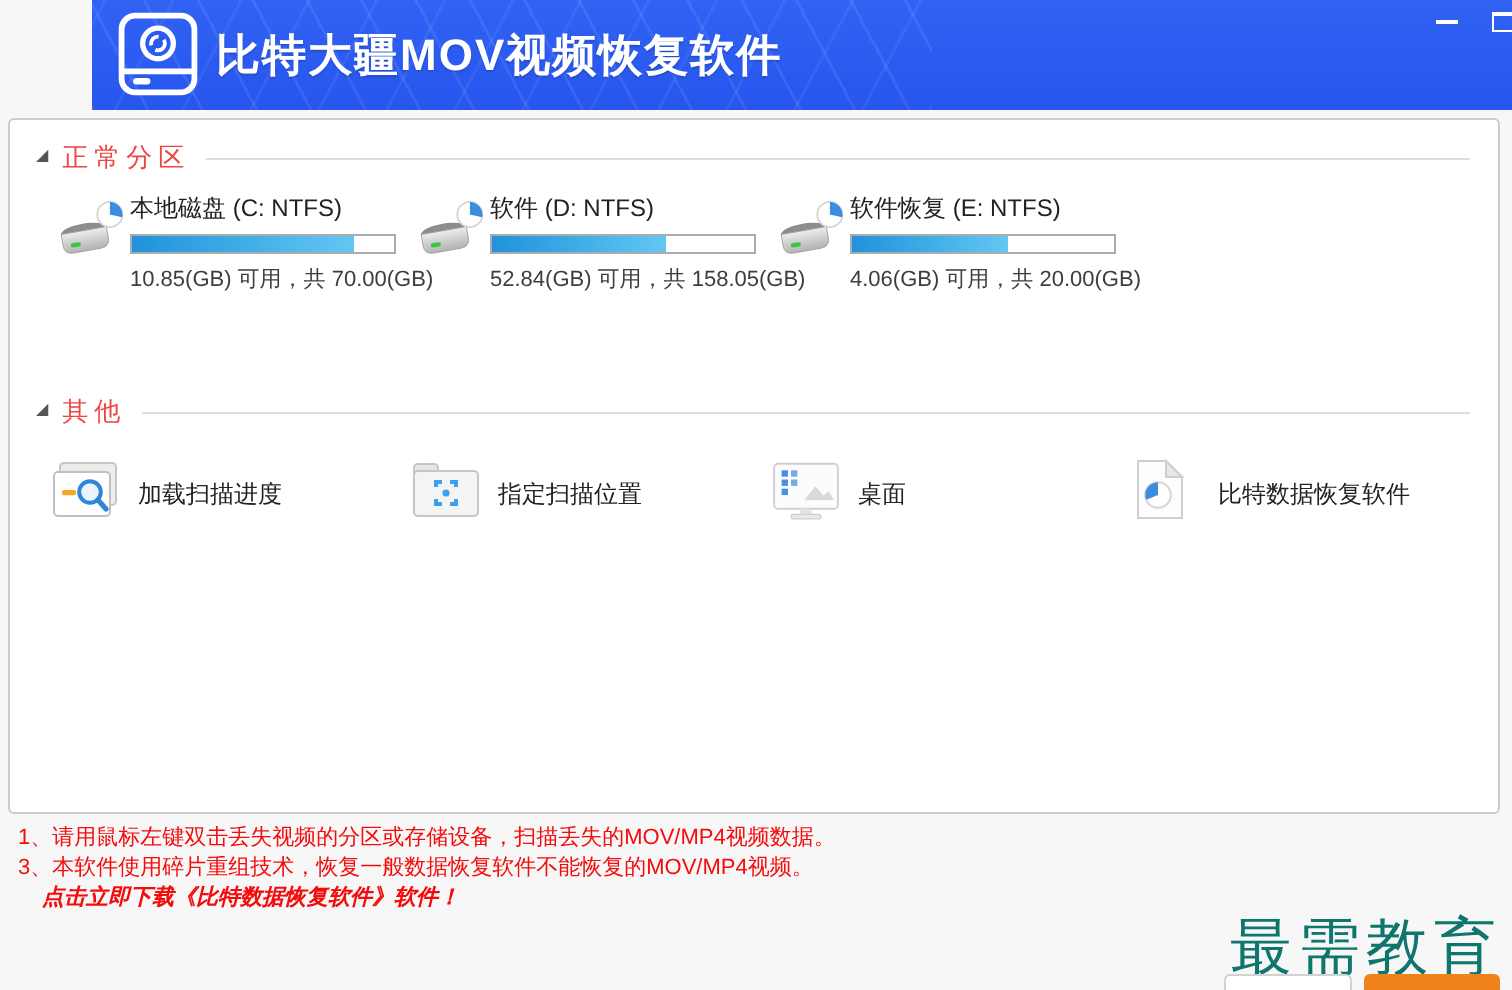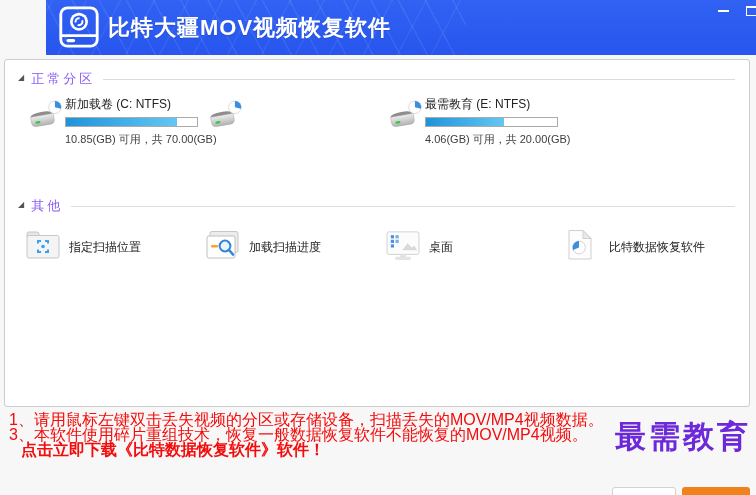--- a/index.html
+++ b/index.html
@@ -36,46 +36,46 @@
   .ic-close::before{transform:rotate(45deg);}
   .ic-close::after{transform:rotate(-45deg);}
   
   .panel{
     position:absolute;left:4px;top:59px;width:746px;height:348px;
     background:#ffffff;border:1px solid #cccccc;border-radius:3px;
     box-sizing:border-box;
   }
   .sec-header{display:flex;align-items:center;padding:10px 14px 0 13px;cursor:pointer;}
   .sec-marker{font-size:8px;color:#555;line-height:1;margin-right:7px;transform:translateY(-1px);}
-  .sec-title{font-size:13px;color:#8b5cf6;letter-spacing:3px;white-space:nowrap;}
+  .sec-title{font-size:13px;color:#ef4444;letter-spacing:3px;white-space:nowrap;}
   .sec-line{flex:1;border-top:1px solid #dcdcdc;margin-left:8px;}
   
   .drives{display:flex;padding:8px 0 0 24px;}
   .drive{display:flex;width:180px;cursor:pointer;}
   .drive-icon{width:36px;flex:0 0 36px;padding-top:4px;}
   .drive-info{margin-left:0px;}
   .drive-name{font-size:12px;color:#222;margin-bottom:4px;white-space:nowrap;}
   .drive-bar{width:131px;height:8px;border:1px solid #ababab;background:#ffffff;}
   .drive-bar-fill{height:100%;background:linear-gradient(90deg,#1f93da,#63c7f3);}
   .drive-cap{font-size:11px;color:#3d3d3d;margin-top:5px;white-space:nowrap;}
   
   .others-row{display:flex;padding:14px 0 0 20px;}
   .other-item{display:flex;align-items:center;width:180px;cursor:pointer;}
   .other-icon{width:38px;flex:0 0 38px;}
   .other-label{font-size:12px;color:#222;margin-left:6px;white-space:nowrap;}
   .others-gap{height:40px;}
   
-  .notices{position:absolute;left:9px;top:412px;color:#f40b0b;font-size:16px;line-height:15px;}
+  .notices{position:absolute;left:9px;top:412px;color:#f40b0b;font-size:11px;line-height:15px;}
   .notice-line{white-space:nowrap;}
-  .download-link{margin-left:12px;cursor:pointer;font-weight:bold;}
+  .download-link{margin-left:12px;cursor:pointer;font-weight:bold;font-style:italic;}
   
   .watermark{
-    position:absolute;right:5px;top:416px;
+    position:absolute;right:5px;top:453px;
     font-family:"DejaVu Serif","Liberation Serif",serif;
-    font-size:31px;font-weight:bold;color:#6d28d9;letter-spacing:3px;white-space:nowrap;
+    font-size:31px;font-weight:normal;color:#0f766e;letter-spacing:3px;white-space:nowrap;
   }
   .cut-btn-white{
     position:absolute;left:612px;top:487px;width:62px;height:14px;
     background:#ffffff;border:1px solid #d2d2d2;border-radius:3px;cursor:pointer;
   }
   .cut-btn-orange{
     position:absolute;left:682px;top:487px;width:68px;height:14px;
     background:#f0821e;border-radius:3px;cursor:pointer;
   }
 </style>
@@ -124,107 +124,114 @@
           <g transform="rotate(-10 15 23)">
             <ellipse cx="16" cy="18" rx="13.5" ry="4" fill="#8d8d8d"></ellipse>
             <path d="M2.5,18 L2.5,25 Q2.5,30 8,30 L24,30 Q29.5,30 29.5,25 L29.5,18 Z" fill="url(#gradDrive)" stroke="#9d9d9d" stroke-width="0.5"></path>
             <rect x="7" y="24.2" width="6" height="2.6" rx="1.3" fill="#2ecc40"></rect>
           </g>
           <circle cx="30.5" cy="8.5" r="7.4" fill="#ffffff" stroke="#d4d4d4" stroke-width="1"></circle>
           <path d="M30.5,8.5 L30.5,1.1 A7.4,7.4 0 0 1 37.7,10.1 Z" fill="#3b8de0"></path>
         </svg>
       </span>
       <div class="drive-info">
-        <div class="drive-name">新加载卷 (C: NTFS)</div>
+        <div class="drive-name">本地磁盘 (C: NTFS)</div>
         <div class="drive-bar">
           <div class="drive-bar-fill" style="width: 84.5%;"></div>
         </div>
         <div class="drive-cap">10.85(GB) 可用，共 70.00(GB)</div>
       </div>
     </div>
 
     <div class="drive">
       <span class="drive-icon">
         <svg viewBox="0 0 40 34" width="34" height="29">
           <g transform="rotate(-10 15 23)">
             <ellipse cx="16" cy="18" rx="13.5" ry="4" fill="#8d8d8d"></ellipse>
             <path d="M2.5,18 L2.5,25 Q2.5,30 8,30 L24,30 Q29.5,30 29.5,25 L29.5,18 Z" fill="url(#gradDrive)" stroke="#9d9d9d" stroke-width="0.5"></path>
             <rect x="7" y="24.2" width="6" height="2.6" rx="1.3" fill="#2ecc40"></rect>
           </g>
           <circle cx="30.5" cy="8.5" r="7.4" fill="#ffffff" stroke="#d4d4d4" stroke-width="1"></circle>
           <path d="M30.5,8.5 L30.5,1.1 A7.4,7.4 0 0 1 37.7,10.1 Z" fill="#3b8de0"></path>
         </svg>
       </span>
+      <div class="drive-info">
+        <div class="drive-name">软件 (D: NTFS)</div>
+        <div class="drive-bar">
+          <div class="drive-bar-fill" style="width: 66.6%;"></div>
+        </div>
+        <div class="drive-cap">52.84(GB) 可用，共 158.05(GB)</div>
+      </div>
     </div>
 
     <div class="drive">
       <span class="drive-icon">
         <svg viewBox="0 0 40 34" width="34" height="29">
           <g transform="rotate(-10 15 23)">
             <ellipse cx="16" cy="18" rx="13.5" ry="4" fill="#8d8d8d"></ellipse>
             <path d="M2.5,18 L2.5,25 Q2.5,30 8,30 L24,30 Q29.5,30 29.5,25 L29.5,18 Z" fill="url(#gradDrive)" stroke="#9d9d9d" stroke-width="0.5"></path>
             <rect x="7" y="24.2" width="6" height="2.6" rx="1.3" fill="#2ecc40"></rect>
           </g>
           <circle cx="30.5" cy="8.5" r="7.4" fill="#ffffff" stroke="#d4d4d4" stroke-width="1"></circle>
           <path d="M30.5,8.5 L30.5,1.1 A7.4,7.4 0 0 1 37.7,10.1 Z" fill="#3b8de0"></path>
         </svg>
       </span>
       <div class="drive-info">
-        <div class="drive-name">最需教育 (E: NTFS)</div>
+        <div class="drive-name">软件恢复 (E: NTFS)</div>
         <div class="drive-bar">
           <div class="drive-bar-fill" style="width: 59.4%;"></div>
         </div>
         <div class="drive-cap">4.06(GB) 可用，共 20.00(GB)</div>
       </div>
     </div>
 
   </div>
 
   <div class="others-gap"></div>
 
   <div class="sec-header">
     <span class="sec-marker">◢</span>
     <span class="sec-title">其他</span>
     <span class="sec-line"></span>
   </div>
 
   <div class="others-row">
+
+    <div class="other-item">
+      <span class="other-icon">
+        <svg viewBox="0 0 36 30" width="36" height="30">
+          <rect x="5" y="1.5" width="28" height="21" rx="2" fill="#ececec" stroke="#c6c6c6"></rect>
+          <rect x="2" y="6" width="28" height="22" rx="2" fill="#ffffff" stroke="#c0c0c0"></rect>
+          <rect x="6" y="15" width="7" height="2.6" rx="1" fill="#f5a623"></rect>
+          <circle cx="20" cy="16" r="5.4" fill="#eaf4ff" stroke="#2f86d6" stroke-width="2"></circle>
+          <line x1="24" y1="20" x2="28" y2="24.5" stroke="#2f86d6" stroke-width="2.6" stroke-linecap="round"></line>
+        </svg>
+      </span>
+      <span class="other-label">加载扫描进度</span>
+    </div>
 
     <div class="other-item">
       <span class="other-icon">
         <svg viewBox="0 0 36 30" width="36" height="30">
           <path d="M2,7 L2,4 Q2,2 4,2 L12,2 Q14,2 14,4 L14,7 Z" fill="#e6e6e6" stroke="#c6c6c6"></path>
           <rect x="2" y="5.5" width="32" height="22.5" rx="2" fill="#f4f4f4" stroke="#c6c6c6"></rect>
           <g stroke="#3aa0f0" stroke-width="2" fill="none">
             <path d="M13,13.5 L13,11 L16,11"></path>
             <path d="M20,11 L23,11 L23,13.5"></path>
             <path d="M23,19.5 L23,22 L20,22"></path>
             <path d="M16,22 L13,22 L13,19.5"></path>
           </g>
           <circle cx="18" cy="16.5" r="1.8" fill="#3aa0f0"></circle>
         </svg>
       </span>
       <span class="other-label">指定扫描位置</span>
     </div>
 
     <div class="other-item">
       <span class="other-icon">
-        <svg viewBox="0 0 36 30" width="36" height="30">
-          <rect x="5" y="1.5" width="28" height="21" rx="2" fill="#ececec" stroke="#c6c6c6"></rect>
-          <rect x="2" y="6" width="28" height="22" rx="2" fill="#ffffff" stroke="#c0c0c0"></rect>
-          <rect x="6" y="15" width="7" height="2.6" rx="1" fill="#f5a623"></rect>
-          <circle cx="20" cy="16" r="5.4" fill="#eaf4ff" stroke="#2f86d6" stroke-width="2"></circle>
-          <line x1="24" y1="20" x2="28" y2="24.5" stroke="#2f86d6" stroke-width="2.6" stroke-linecap="round"></line>
-        </svg>
-      </span>
-      <span class="other-label">加载扫描进度</span>
-    </div>
-
-    <div class="other-item">
-      <span class="other-icon">
         <svg viewBox="0 0 38 32" width="36" height="30">
           <rect x="2" y="2" width="34" height="24" rx="2" fill="#fcfcfc" stroke="#cfcfcf"></rect>
           <g fill="#4a90e2">
             <rect x="6" y="5.5" width="3.4" height="3.4"></rect>
             <rect x="6" y="10.4" width="3.4" height="3.4"></rect>
             <rect x="6" y="15.3" width="3.4" height="3.4"></rect>
             <rect x="11" y="5.5" width="3.4" height="3.4" opacity="0.75"></rect>
             <rect x="11" y="10.4" width="3.4" height="3.4" opacity="0.75"></rect>
           </g>
           <path d="M18,21.5 L24,14 L28.5,19 L31,16.5 L34,21.5 Z" fill="#d9d9d9"></path>

